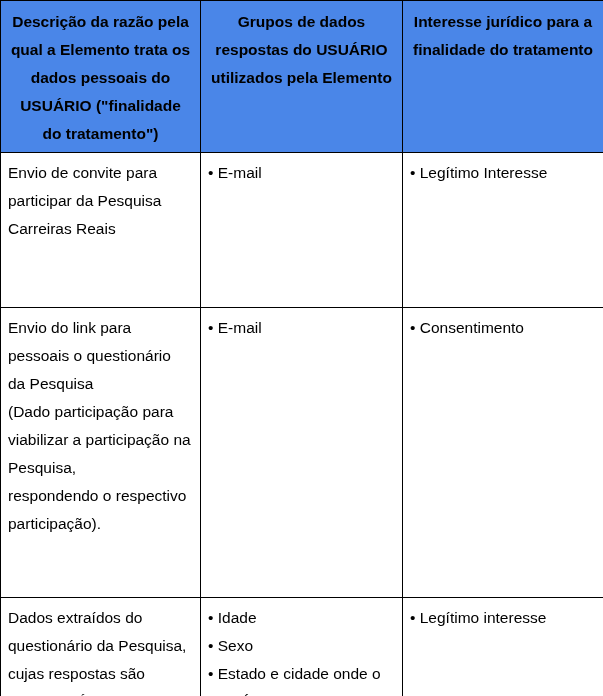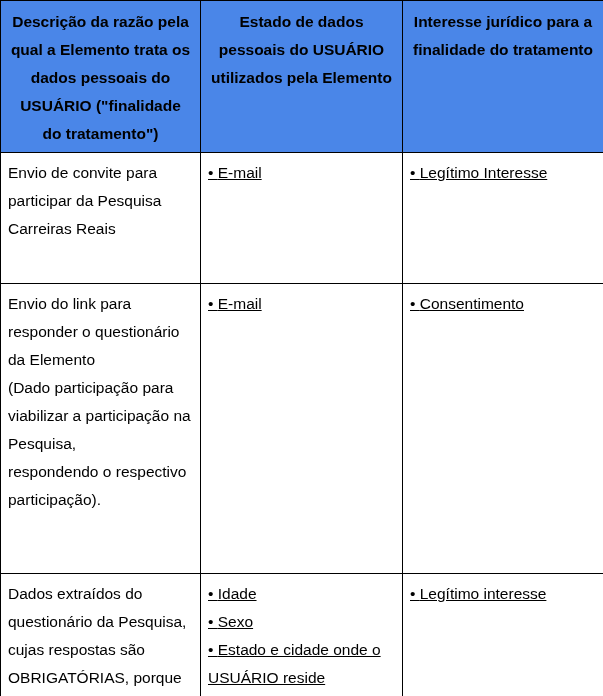--- a/index.html
+++ b/index.html
@@ -39,66 +39,65 @@
     font-weight: bold;
     text-align: center;
     padding: 7px 8px 4px 8px;
   }
   table.tbl td {
     text-align: left;
     font-weight: normal;
     padding: 6px 8px 4px 7px;
   }
   tr.header-row   { height: 152px; }
-  tr.body-row-1   { height: 131px; }
+  tr.body-row-1   { height: 155px; }
   tr.body-row-2   { height: 290px; }
   tr.body-row-3   { height: 125px; }
   .para {
     margin: 0;
   }
   .bullet-item {
     margin: 0;
-    text-decoration: underline;
   }
   .bullet-item::before {
     content: "\2022\00A0";
   }
 </style>
 </head>
 <body>
 
 <div class="page">
   <table class="tbl">
     <colgroup>
       <col style="width:200px">
       <col style="width:202px">
       <col style="width:201px">
     </colgroup>
     <thead>
       <tr class="header-row">
         <th>Descrição da razão pela qual a Elemento trata os dados pessoais do USUÁRIO ("finalidade do tratamento")</th>
-        <th>Estado de dados pessoais do USUÁRIO utilizados pela Elemento</th>
+        <th>Grupos de dados respostas do USUÁRIO utilizados pela Elemento</th>
         <th>Interesse jurídico para a finalidade do tratamento</th>
       </tr>
     </thead>
     <tbody>
       <tr class="body-row-1">
         <td>
           <p class="para">Envio de convite para participar da Pesquisa Carreiras Reais</p>
         </td>
         <td>
           <div class="bullet-item">E-mail</div>
         </td>
         <td>
           <div class="bullet-item">Legítimo Interesse</div>
         </td>
       </tr>
       <tr class="body-row-2">
         <td>
-          <p class="para">Envio do link para responder o questionário da Elemento</p>
+          <p class="para">Envio do link para pessoais o questionário da Pesquisa</p>
           <p class="para">(Dado participação para viabilizar a participação na Pesquisa,</p>
           <p class="para">respondendo o respectivo participação).</p>
         </td>
         <td>
           <div class="bullet-item">E-mail</div>
         </td>
         <td>
           <div class="bullet-item">Consentimento</div>
         </td>
       </tr>

